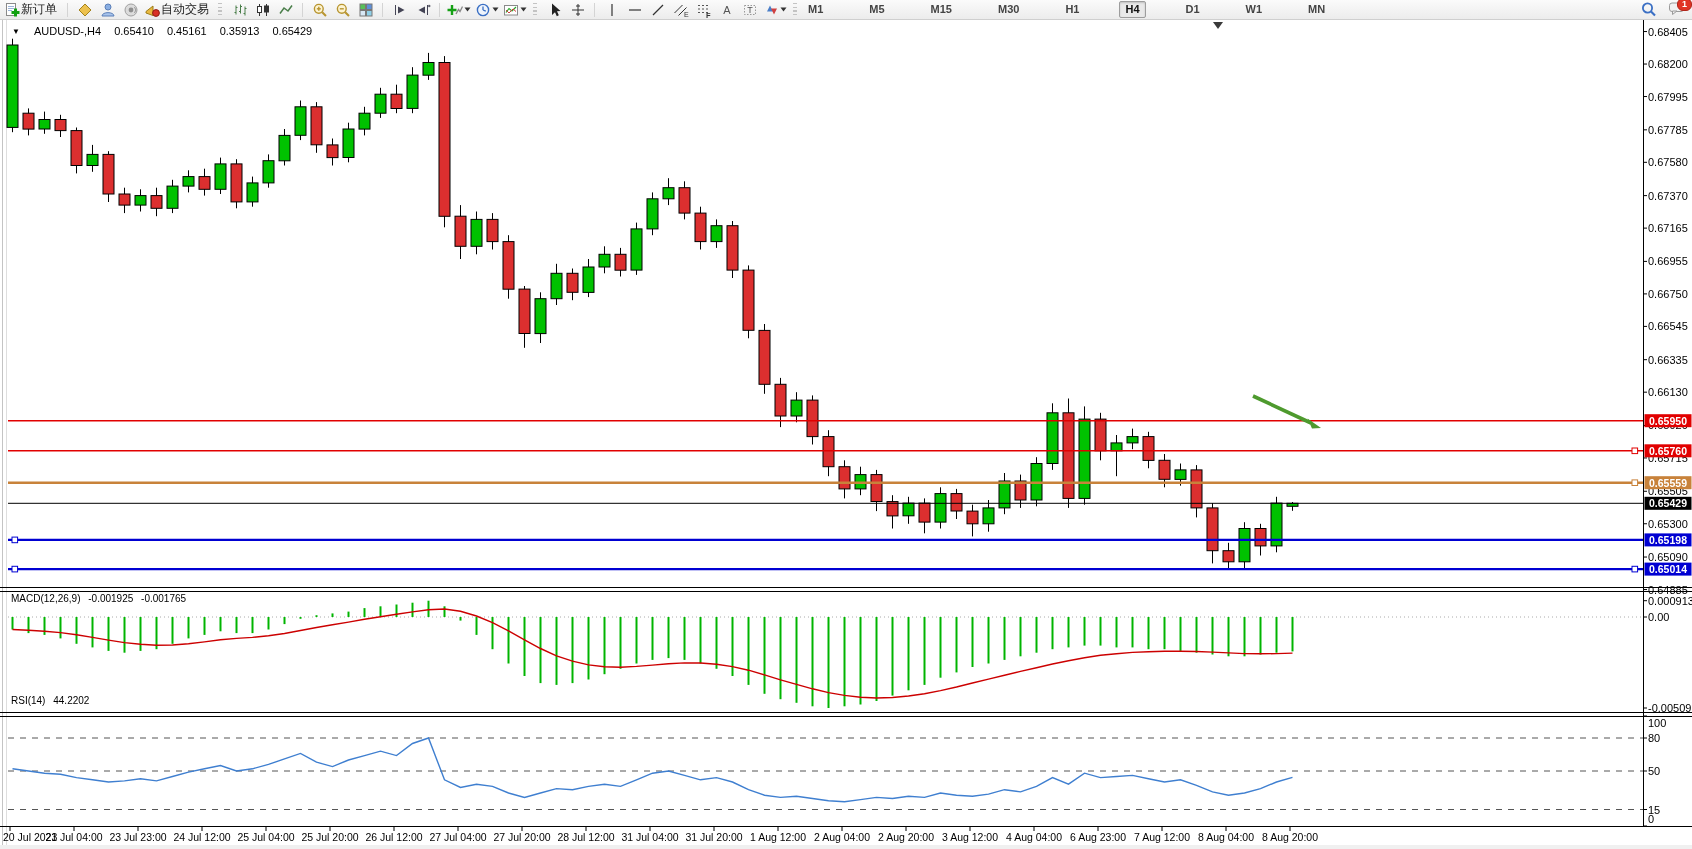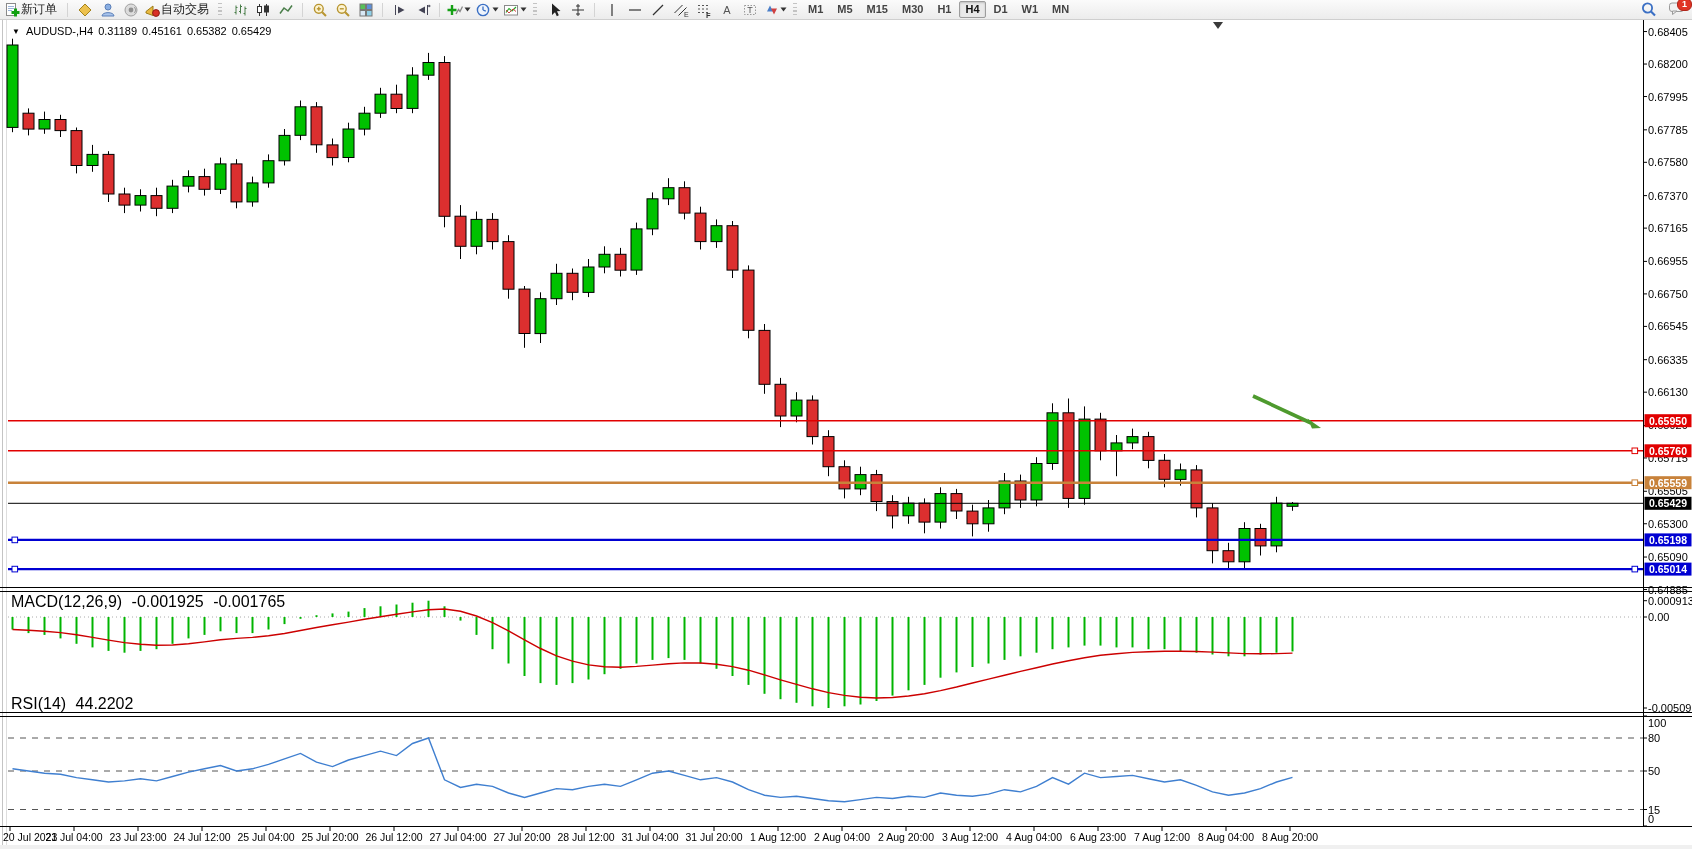--- a/index.html
+++ b/index.html
@@ -12,35 +12,35 @@
            display:flex;align-items:center;z-index:5;}
   .tb-group{display:flex;align-items:center;height:19px;padding:0 2px;}
   .tb-sep{width:1px;height:14px;background:#d4d4d4;margin:0 3px;}
   .tb-grip{width:4px;height:13px;margin:0 4px 0 2px;
            background:repeating-linear-gradient(to bottom,#c3c3c3 0 1.5px,transparent 1.5px 3.5px);}
   .tb-btn{height:17px;min-width:19px;display:flex;align-items:center;justify-content:center;
           padding:0 2px;border-radius:2px;cursor:default;}
   .tb-btn svg{display:block;}
   .tb-label{font-size:12px;color:#222;margin:0 3px 0 1px;white-space:nowrap;}
   .caret{margin-left:1px;}
-  .tf-box{display:flex;align-items:center;}
+  .tf-box{display:flex;align-items:center;gap:32px;}
   .tf-btn{font-size:11px;font-weight:bold;color:#444;padding:0 5px;height:15px;line-height:15px;
           border:1px solid transparent;border-radius:2px;margin:0 1px;}
   .tf-btn.active{background:#e9e9e9;border-color:#9d9d9d;box-shadow:inset 0 1px 2px rgba(0,0,0,.18);color:#111;}
   .tb-right{margin-left:auto;display:flex;align-items:center;padding-right:6px;}
   .chat-wrap{position:relative;margin-left:8px;}
   .chat-badge{position:absolute;top:-2px;right:-6px;min-width:11px;height:11px;border-radius:6px;
               background:#e03424;color:#fff;font-size:9px;font-weight:bold;line-height:11px;
               text-align:center;padding:0 1px;border:1px solid #b0251a;}
   
   .chart-title{position:absolute;left:12px;top:25px;font-size:11px;color:#000;z-index:3;
                display:flex;align-items:center;white-space:nowrap;}
   .chart-title .tri{font-size:8px;margin-right:6px;color:#000;}
-  .chart-title span.v{margin-right:5px;}
-  .ind-label{position:absolute;left:11px;font-size:16px;color:#000;z-index:3;white-space:nowrap;}
+  .chart-title span.v{margin-right:5px;margin-left:8px;}
+  .ind-label{position:absolute;left:11px;font-size:10px;color:#000;z-index:3;white-space:nowrap;}
   .ind-label span{margin-right:5px;}
   #macd-label{top:593px;}
   #rsi-label{top:695px;}
   svg text{font-family:"Liberation Sans",sans-serif;}
 </style>
 </head>
 <body>
 
 <div class="app">
 
@@ -659,23 +659,23 @@
       <line x1="1226" y1="827" x2="1226" y2="831" stroke="#000"></line>
       <text x="1226" y="841" font-size="10.5" fill="#000" text-anchor="middle">8 Aug 04:00</text>
       <line x1="1290" y1="827" x2="1290" y2="831" stroke="#000"></line>
       <text x="1290" y="841" font-size="10.5" fill="#000" text-anchor="middle">8 Aug 20:00</text>
       <rect x="0" y="845" width="1692" height="4" fill="#f0f0f0"></rect>
     </svg>
 
   <div class="chart-title">
     <span class="tri">▼</span>
     <span class="v">AUDUSD-,H4</span>
-    <span class="v">0.31189</span>
+    <span class="v">0.65410</span>
     <span class="v">0.45161</span>
-    <span class="v">0.65382</span>
+    <span class="v">0.35913</span>
     <span class="v">0.65429</span>
   </div>
   <div class="ind-label" id="macd-label">
     <span>MACD(12,26,9)</span>
     <span>-0.001925</span>
     <span>-0.001765</span>
   </div>
   <div class="ind-label" id="rsi-label">
     <span>RSI(14)</span>
     <span>44.2202</span>

